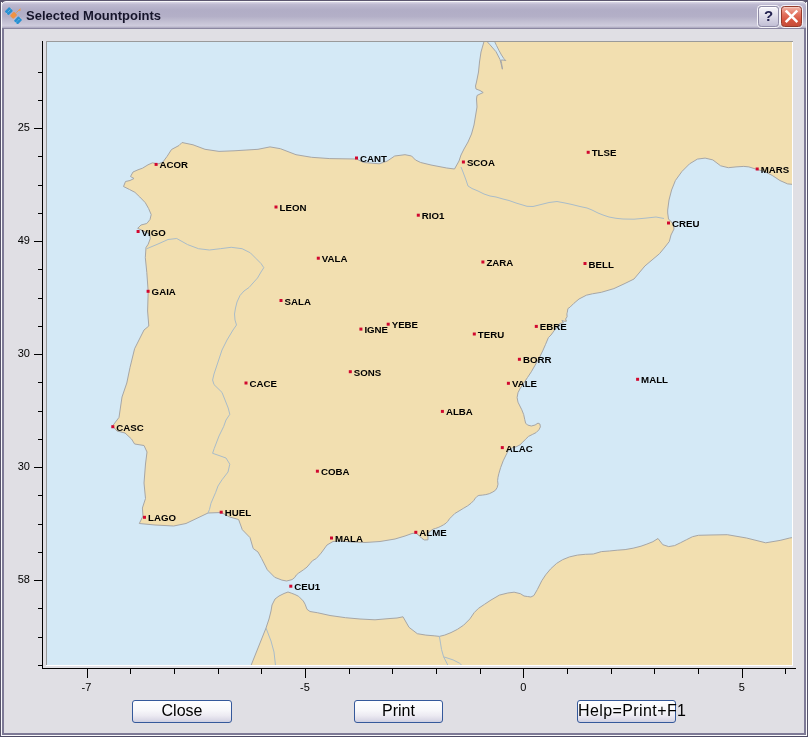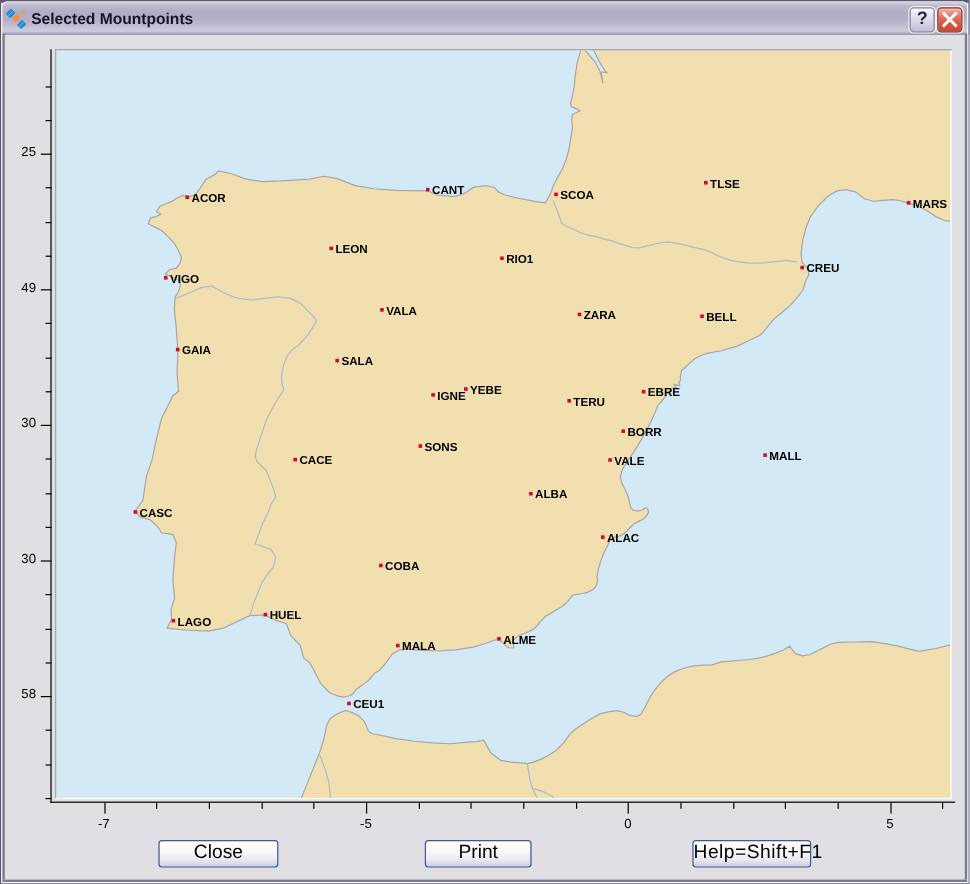--- a/index.html
+++ b/index.html
@@ -207,13 +207,13 @@
 <rect x="414.3" y="530.8" width="3" height="3" fill="#d1082f"></rect>
 <text x="419.3" y="536.3" class="st">ALME</text>
 <rect x="289.3" y="584.7" width="3" height="3" fill="#d1082f"></rect>
 <text x="294.3" y="590.2" class="st">CEU1</text>
 </svg>
 </div>
 <div class="abs" id="cb-b"></div>
 <div class="abs" id="cb-r"></div>
 <div class="abs pbtn" id="btn-close">Close</div>
 <div class="abs pbtn" id="btn-print">Print</div>
-<div class="abs pbtn" id="btn-help">Help=Shift+F1</div>
+<div class="abs pbtn" id="btn-help">Help=Print+F1</div>
 
 </body></html>

